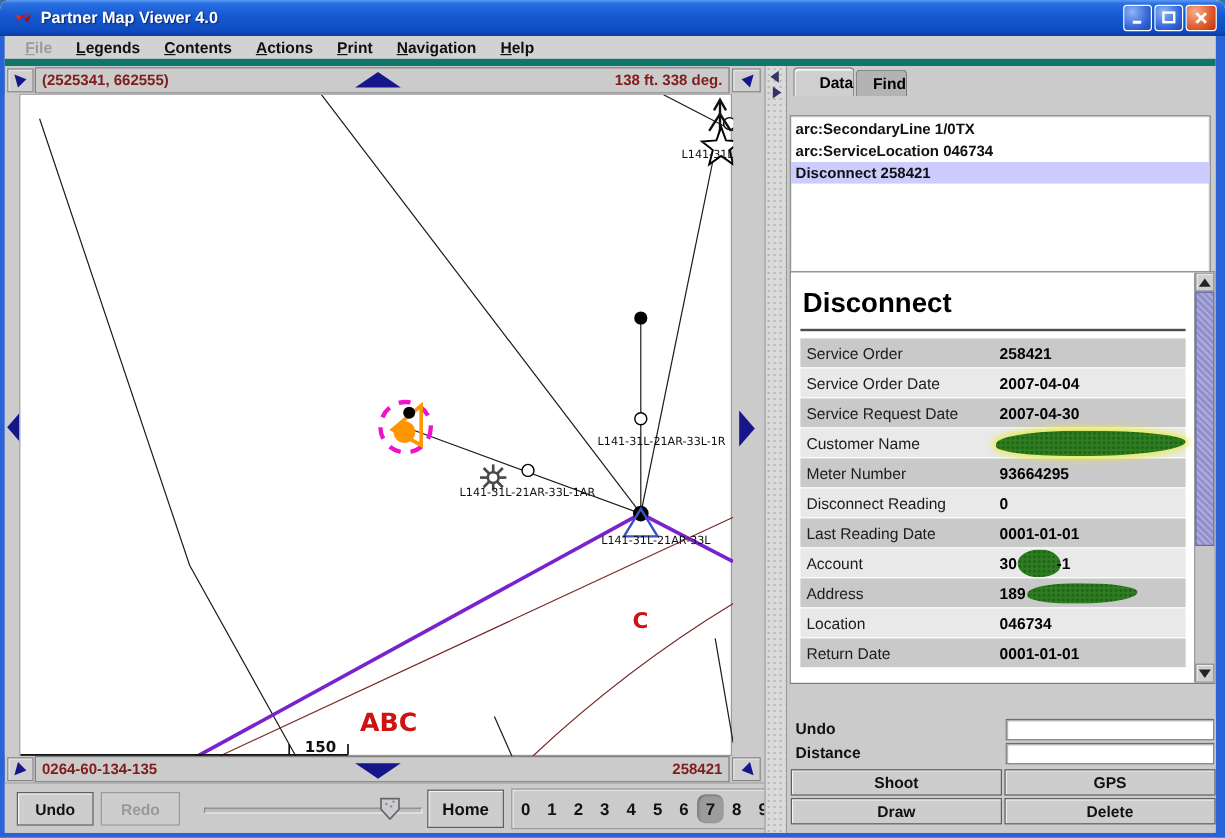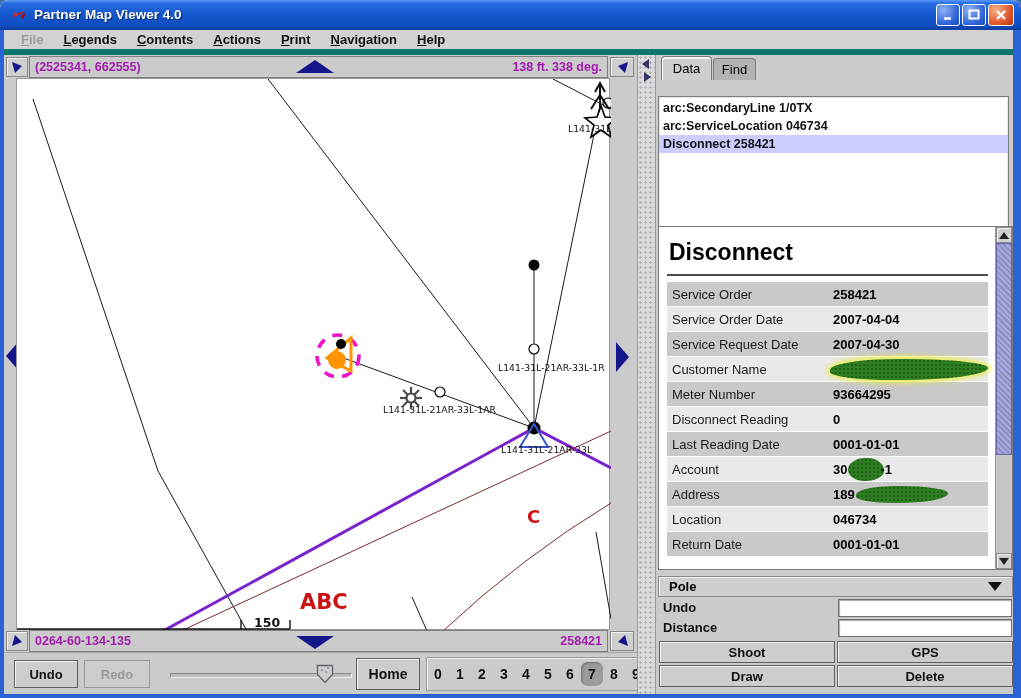--- a/index.html
+++ b/index.html
@@ -27,21 +27,21 @@
 
   
   .menubar { left:4px; top:30px; width:1009px; height:25px; background:#d2d2d2;
     border-bottom:6px solid #0f766e; display:flex; align-items:center; padding-left:8px; gap:2px; }
   .menu-item { font-weight:bold; font-size:13px; color:#111; padding:0 9px; line-height:24px; cursor:default; }
   .menu-item.disabled { color:#9b9b9b; }
   .menu-item .mn-u { text-decoration:underline; }
 
   
   .mapbar { background:#cbcbcb; border:1px solid #7e7e7e; font-weight:bold; font-size:12.5px;
-    color:#a21caf; display:flex; align-items:center; }
+    color:#7f1d1d; display:flex; align-items:center; }
   .corner-btn { background:#cfcfcf; border:1px solid #888; box-shadow:inset 1px 1px 0 #f2f2f2; }
   .strip { background:#cbcbcb; }
   .tri-up    { width:0; height:0; border-left:19px solid transparent; border-right:19px solid transparent; border-bottom:13px solid #16168c; }
   .tri-down  { width:0; height:0; border-left:19px solid transparent; border-right:19px solid transparent; border-top:13px solid #16168c; }
   .tri-left  { width:0; height:0; border-top:15px solid transparent; border-bottom:15px solid transparent; border-right:13px solid #16168c; }
   .tri-right { width:0; height:0; border-top:15px solid transparent; border-bottom:15px solid transparent; border-left:13px solid #16168c; }
   .map-canvas { left:16px; top:78px; width:594px; height:552px; background:#fff; border:1px solid #9a9a9a; }
 
   
   .metal-btn { background:#cdcdcd; border:1px solid #5f5f5f; box-shadow:inset 1px 1px 0 #f4f4f4;
@@ -54,21 +54,21 @@
 
   
   .splitter { left:637px; top:55px; width:19px; height:639px; background-color:#dadada;
     background-image:radial-gradient(#b5b5b5 1px, transparent 1.3px); background-size:5px 5px;
     border-left:1px solid #9a9a9a; border-right:1px solid #9a9a9a; }
   .split-arrow-l { width:0;height:0;border-top:5px solid transparent;border-bottom:5px solid transparent;border-right:7px solid #333366; }
   .split-arrow-r { width:0;height:0;border-top:5px solid transparent;border-bottom:5px solid transparent;border-left:7px solid #333366; }
 
   
   .right-panel { left:656px; top:55px; width:357px; height:639px; background:#cbcbcb; }
-  .tab { position:absolute; font-weight:normal; font-size:13px; text-align:center;
+  .tab { position:absolute; font-weight:bold; font-size:13px; text-align:right;
     border:1px solid #7c7c7c; border-bottom:none; border-radius:4px 4px 0 0; }
   .tab.sel { background:#cfcfcf; box-shadow:inset 1px 2px 0 #f5f5f5; z-index:2; }
   .tab.unsel { background:#b3b3b3; }
   .data-list { background:#fff; border:1px solid #7c7c7c; box-shadow:0 0 0 1px #e8e8e8 inset; overflow:hidden;margin-top:17px; }
   .list-item { font-weight:bold; font-size:12.5px; color:#111; line-height:18px; padding-left:4px; white-space:nowrap; }
   .list-item.selected { background:#ccccff; }
 
   .detail-box { background:#fff; border:1px solid #7c7c7c; overflow:hidden; }
   .detail-title { font-weight:bold; font-size:23px; color:#000; margin:12px 8px 8px 10px; }
   .detail-hr { border:none; border-top:2px solid #4c4c4c; margin:0 8px 6px 8px; }
@@ -350,24 +350,20 @@
       <div class="abs sb-btn" style="left:0;top:0;width:16px;height:16px">
           <div class="sb-tri-up"></div>
         </div>
       <div class="abs sb-thumb" style="left:0;top:16px;width:16px;height:212px"></div>
       <div class="abs sb-btn" style="left:0;bottom:0;width:16px;height:16px">
           <div class="sb-tri-down"></div>
         </div>
     </div>
   </div>
 
-  <div class="abs combo" style="left:658px;top:576px;width:355px;height:21px">
-    <span>Pole</span>
-    <span class="carrow"></span>
-  </div>
   <div class="abs fld-label" style="left:658px;top:598px;width:355px;height:20px">Undo</div>
   <input class="abs fld-input" style="left: 838px; top: 599px; width: 174px; height: 18px;" value="">
   <div class="abs fld-label" style="left:658px;top:618px;width:355px;height:20px">Distance</div>
   <input class="abs fld-input" style="left: 838px; top: 619px; width: 174px; height: 18px;" value="">
 
   <div class="abs metal-btn" style="left:659px;top:641px;width:176px;height:22px">Shoot</div>
   <div class="abs metal-btn" style="left:837px;top:641px;width:176px;height:22px">GPS</div>
   <div class="abs metal-btn" style="left:659px;top:665px;width:176px;height:22px">Draw</div>
   <div class="abs metal-btn" style="left:837px;top:665px;width:176px;height:22px">Delete</div>
 

